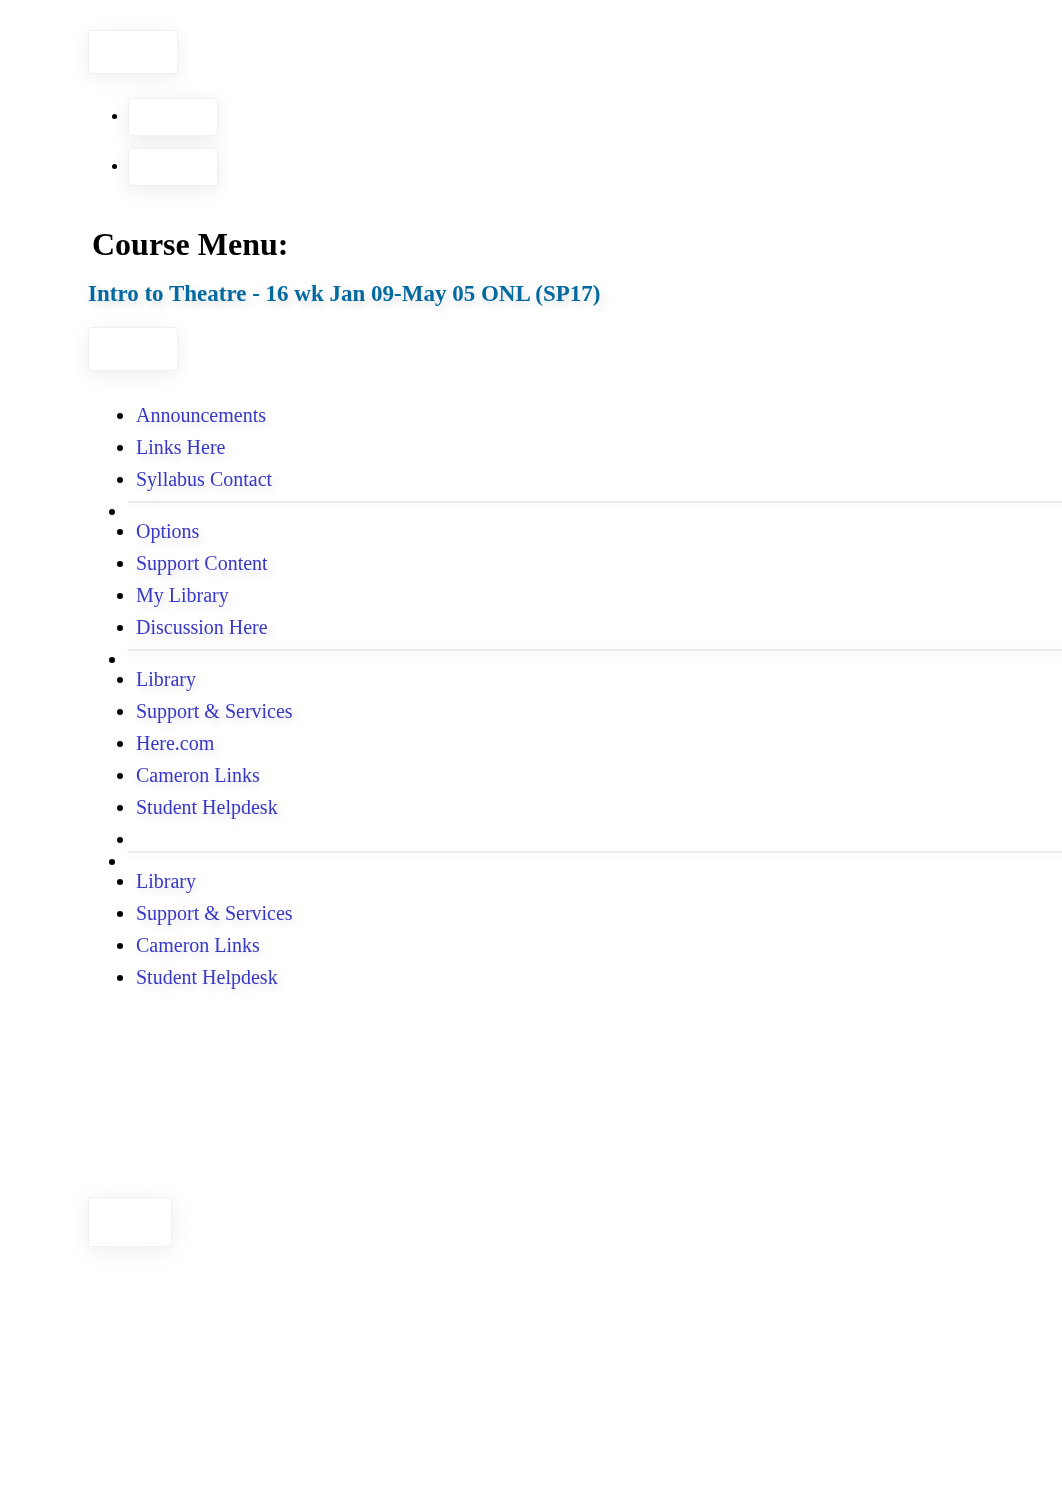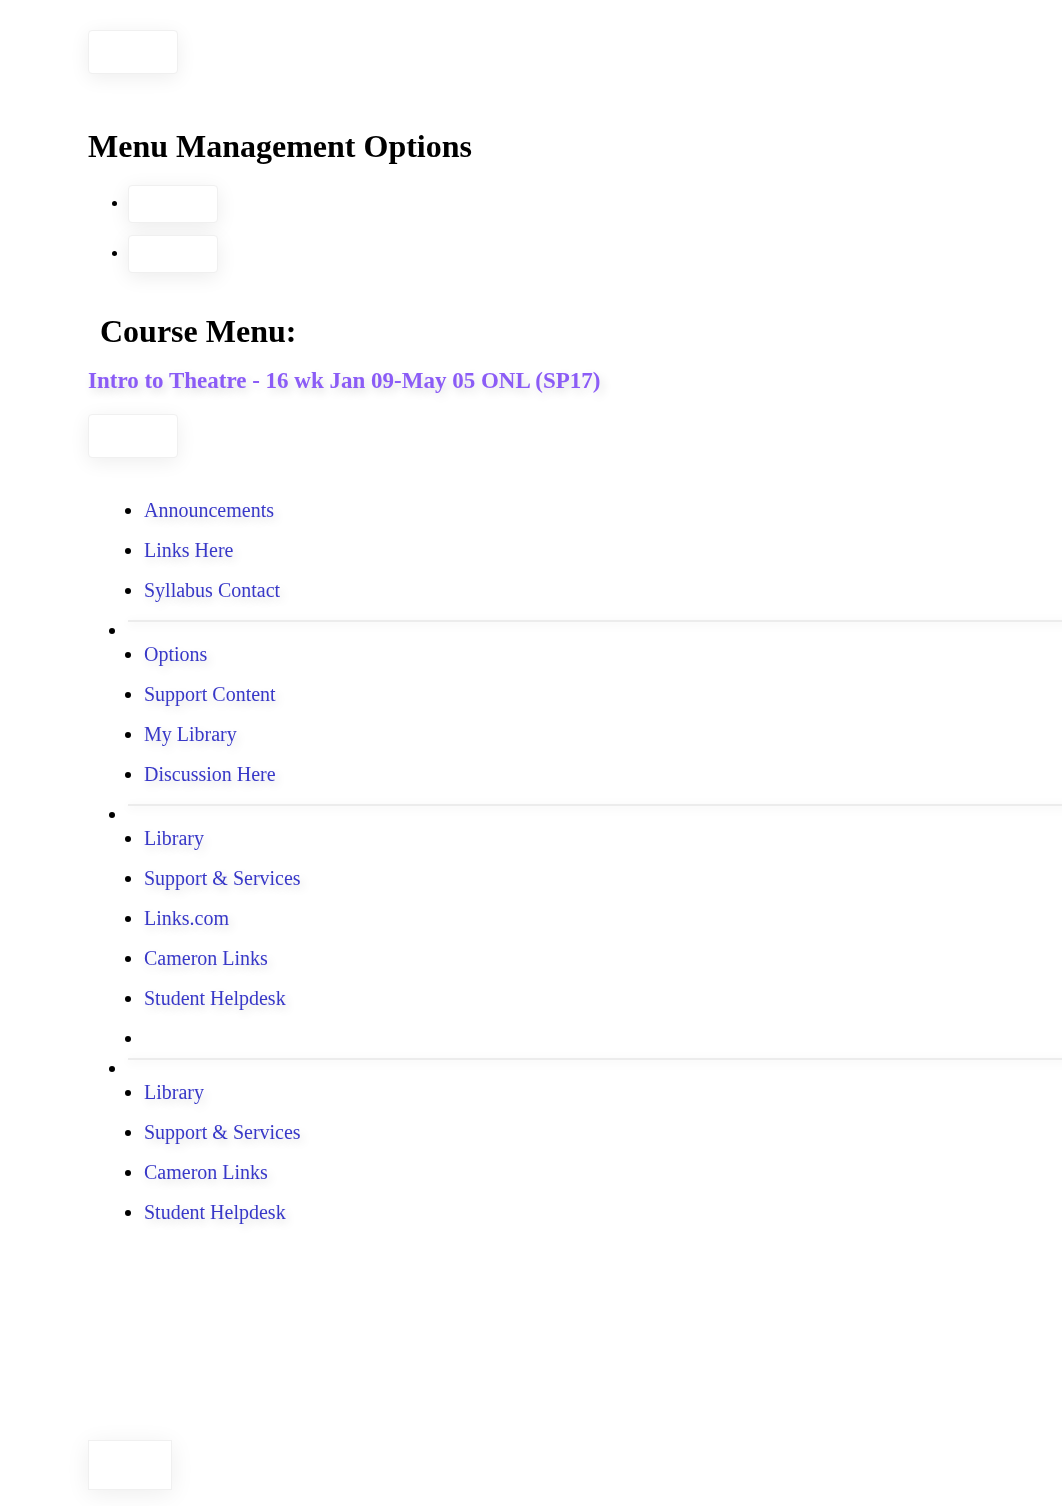--- a/index.html
+++ b/index.html
@@ -46,39 +46,39 @@
       border: 1px solid #f0f0f0;
       border-radius: 4px;
       width: 88px;
       height: 36px;
       box-shadow: 0 4px 20px rgba(0,0,0,0.08);
       vertical-align: middle;
     }
     h2.course-menu {
       font-size: 32px;
       font-weight: bold;
-      margin: 40px 0 18px 12px;
+      margin: 40px 0 18px 4px;
     }
     h3.course-title {
       font-size: 23px;
       font-weight: bold;
       margin: 0 0 20px 0;
     }
     h3.course-title a {
-      color: #8b5cf6;
+      color: #0369a1;
       text-decoration: none;
       text-shadow: 3px 4px 10px rgba(0,0,0,0.15);
     }
     .nav-list {
       padding-left: 40px;
     }
     .nav-list li {
       font-size: 20px;
       line-height: 1.2;
-      margin: 16px;
+      margin: 8px;
     }
     .nav-list li a {
       color: #3838c8;
       text-decoration: none;
       text-shadow: 3px 4px 10px rgba(0,0,0,0.15);
     }
     .nav-list li.divider {
       list-style: disc;
       height: 8px;
       margin: 6px 0 12px 0;
@@ -107,21 +107,20 @@
       box-shadow: 0 4px 24px rgba(0,0,0,0.07);
     }
   </style>
 </head>
 <body>
 
 <div class="container">
 
   <div class="ghost-button"></div>
 
-  <h2 class="menu-mgmt">Menu Management Options</h2>
 
   <ul class="mgmt-list">
     <li><span class="mgmt-ghost"></span></li>
     <li><span class="mgmt-ghost"></span></li>
   </ul>
 
   <h2 class="course-menu">Course Menu:</h2>
 
   <h3 class="course-title">
     <a href="#">Intro to Theatre - 16 wk Jan 09-May 05 ONL (SP17)</a>
@@ -140,21 +139,21 @@
     <li><a href="#">Options</a></li>
     <li><a href="#">Support Content</a></li>
     <li><a href="#">My Library</a></li>
     <li><a href="#">Discussion Here</a></li>
     <li class="divider">
         <span class="divider-line"></span>
       </li>
 
     <li><a href="#">Library</a></li>
     <li><a href="#">Support &amp; Services</a></li>
-    <li><a href="#">Links.com</a></li>
+    <li><a href="#">Here.com</a></li>
     <li><a href="#">Cameron Links</a></li>
     <li><a href="#">Student Helpdesk</a></li>
     <li class="blank"></li>
     <li class="divider">
         <span class="divider-line"></span>
       </li>
 
     <li><a href="#">Library</a></li>
     <li><a href="#">Support &amp; Services</a></li>
     <li><a href="#">Cameron Links</a></li>

